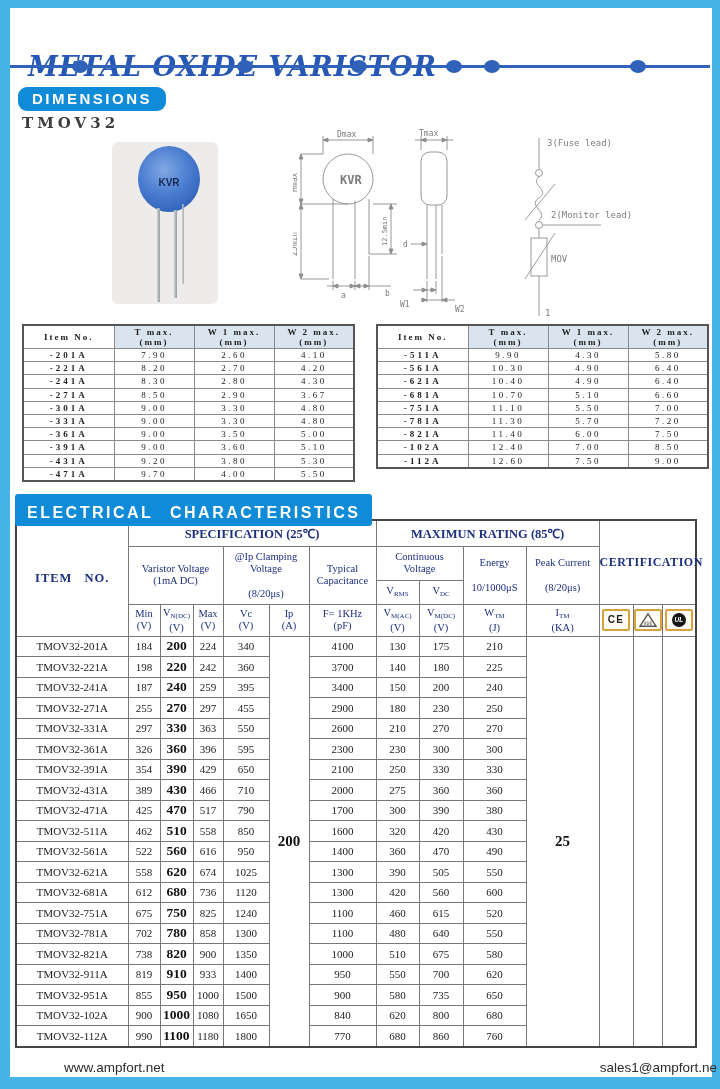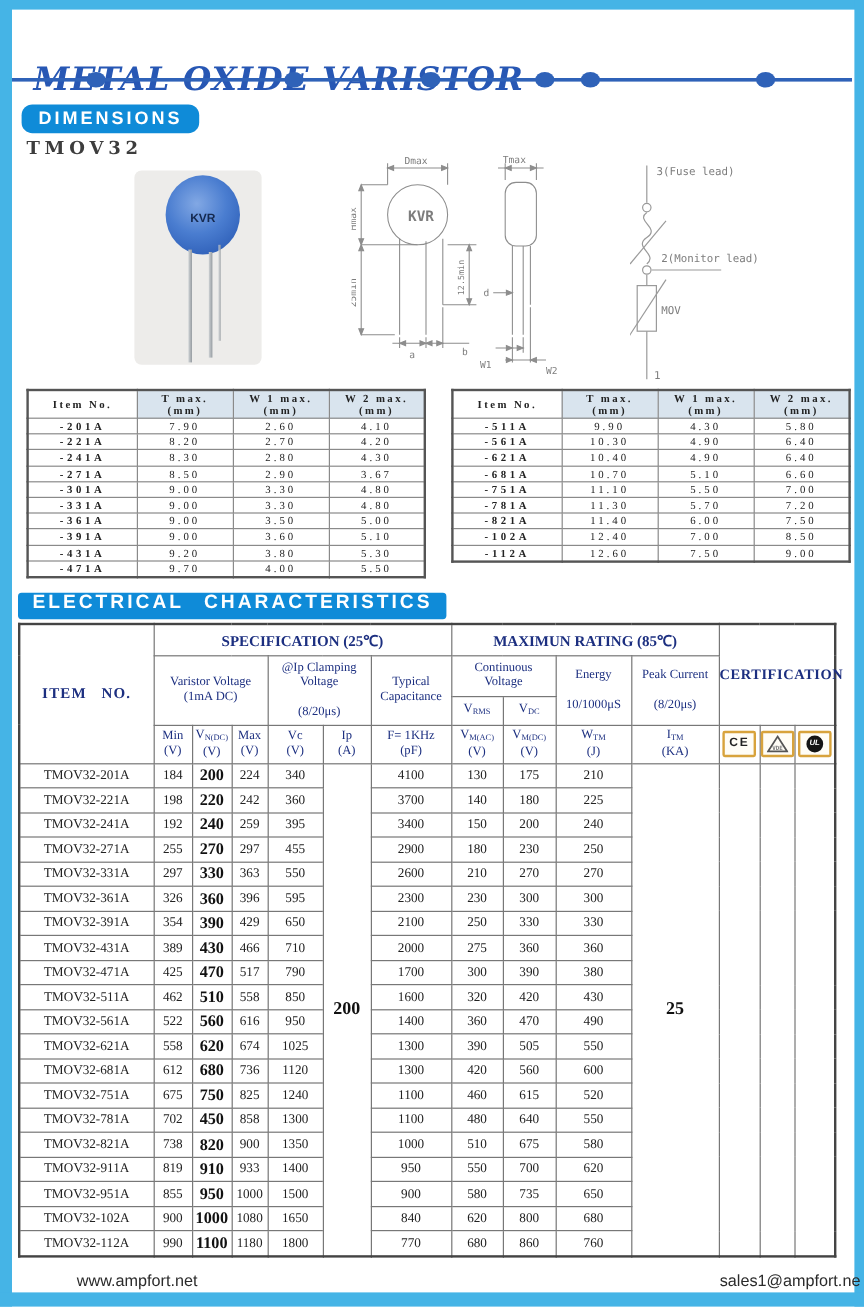--- a/index.html
+++ b/index.html
@@ -14,21 +14,21 @@
 
   .title{position:absolute;left:28px;top:4px;font-family:"DejaVu Serif",serif;
          font-style:italic;font-weight:bold;font-size:27px;color:#2757b4;letter-spacing:1px;margin-top:47px;}
 
   .divider{position:absolute;left:10px;top:65px;width:700px;height:3px;background:#2f62b8;}
   .divider .dot{position:absolute;top:-5px;width:16px;height:13px;border-radius:50%;background:#2f62b8;}
 
   .badge{position:absolute;background:#0f8bd8;color:#fff;font-family:"Liberation Sans",sans-serif;
          font-weight:bold;letter-spacing:2.5px;z-index:5;}
   .badge-dim{left:18px;top:87px;font-size:15px;padding:3px 14px 4px;border-radius:9px;}
-  .badge-elec{left:15px;top:494px;font-size:16px;padding:0 12px 4px;border-radius:3px;word-spacing:10px;}
+  .badge-elec{left:15px;top:494px;font-size:16px;padding:10px 12px 4px;border-radius:3px;word-spacing:10px;}
 
   .model{position:absolute;left:22px;top:114px;font-family:"DejaVu Serif",serif;font-weight:bold;
          font-size:15px;letter-spacing:4px;color:#3d3d3d;}
 
   
   .photo{position:absolute;left:112px;top:142px;width:106px;height:162px;background:#edecea;border-radius:6px;}
   .photo .disc{position:absolute;left:26px;top:4px;width:62px;height:66px;border-radius:50%;
     background:radial-gradient(circle at 42% 36%, #82a8e4 0%, #4a7dd0 45%, #3263bb 78%, #2a55a5 100%);
     display:flex;align-items:center;justify-content:center;}
   .photo .disc span{font-family:"Liberation Sans",sans-serif;font-weight:bold;font-size:10px;color:#15294f;margin-top:6px;}
@@ -507,21 +507,21 @@
         <td class="vn">220</td>
         <td>242</td>
         <td>360</td>
         <td>3700</td>
         <td>140</td>
         <td>180</td>
         <td>225</td>
       </tr>
       <tr>
         <td class="item">TMOV32-241A</td>
-        <td>192</td>
+        <td>187</td>
         <td class="vn">240</td>
         <td>259</td>
         <td>395</td>
         <td>3400</td>
         <td>150</td>
         <td>200</td>
         <td>240</td>
       </tr>
       <tr>
         <td class="item">TMOV32-271A</td>
@@ -640,21 +640,21 @@
         <td>825</td>
         <td>1240</td>
         <td>1100</td>
         <td>460</td>
         <td>615</td>
         <td>520</td>
       </tr>
       <tr>
         <td class="item">TMOV32-781A</td>
         <td>702</td>
-        <td class="vn">450</td>
+        <td class="vn">780</td>
         <td>858</td>
         <td>1300</td>
         <td>1100</td>
         <td>480</td>
         <td>640</td>
         <td>550</td>
       </tr>
       <tr>
         <td class="item">TMOV32-821A</td>
         <td>738</td>

